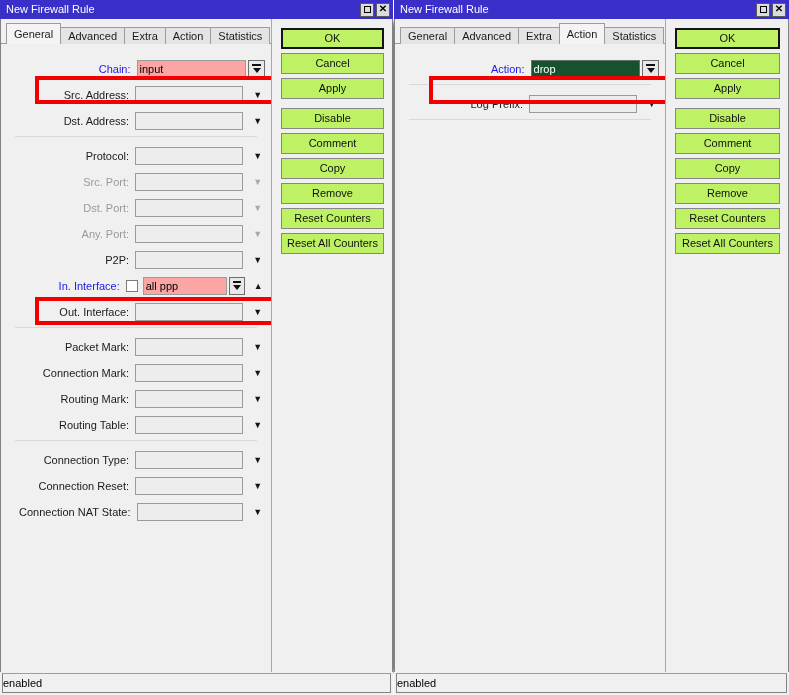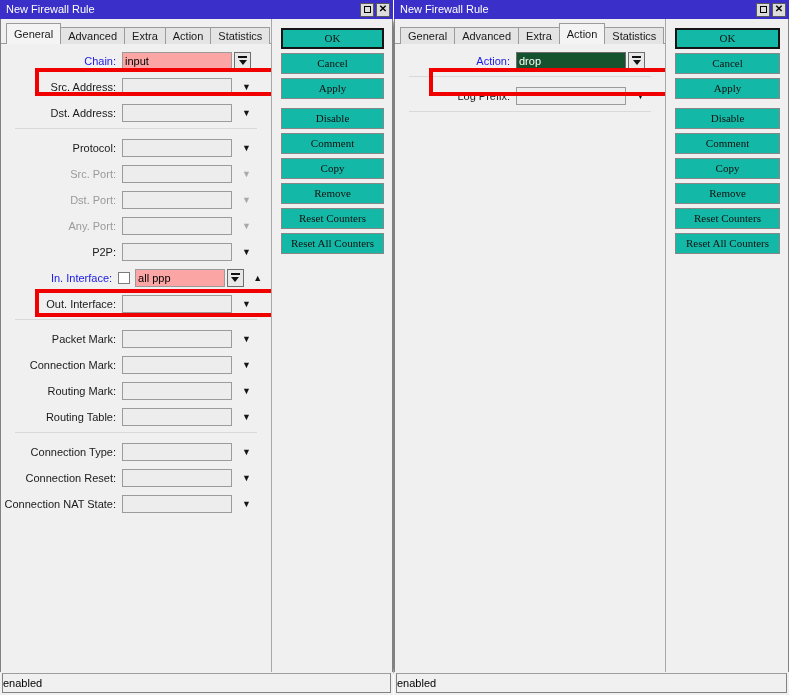--- a/index.html
+++ b/index.html
@@ -91,20 +91,21 @@
   }
 
   .left-pane {
     position: relative;
     width: 271px;
     box-sizing: border-box;
     border-right: 1px solid #a8a8a8;
     display: flex;
     flex-direction: column;
     overflow: hidden;
+    gap: 8px;
   }
   .right-pane {
     flex: 1;
     position: relative;
     padding-top: 5px;
     box-sizing: border-box;
   }
 
   
   .tabstrip {
@@ -152,21 +153,21 @@
     flex: 1;
     padding: 6px 0 0 0;
     overflow: hidden;
     position: relative;
   }
   .row {
     display: flex;
     align-items: center;
     height: 21px;
     margin-bottom: 5px;
-    padding-left: 3px;
+    padding-left: 18px;
     padding-right: 6px;
     box-sizing: border-box;
   }
   .row .lbl {
     width: 118px;
     text-align: right;
     padding-right: 6px;
     font-size: 11px;
     color: #1a1a1a;
     white-space: nowrap;
@@ -256,29 +257,28 @@
 
   
   .btns {
     padding: 4px 8px 0 9px;
     display: flex;
     flex-direction: column;
     gap: 4px;
   }
   .btn {
     height: 21px;
-    background: #14b8a6;
+    background: #bef264;
     border: 1px solid #878787;
     box-sizing: border-box;
     font-size: 11px;
     line-height: 19px;
     text-align: center;
     color: #111;
     white-space: nowrap;
-    font-family: Liberation Serif, serif;
   }
   .btn.def { border: 2px solid #141414; line-height: 17px; }
   .btn.gap { margin-top: 5px; text-align: center; }
 
   
   .statusbar {
     height: 20px;
     flex: none;
     border: 1px solid #828282;
     border-top: 1px solid #9e9e9e;

